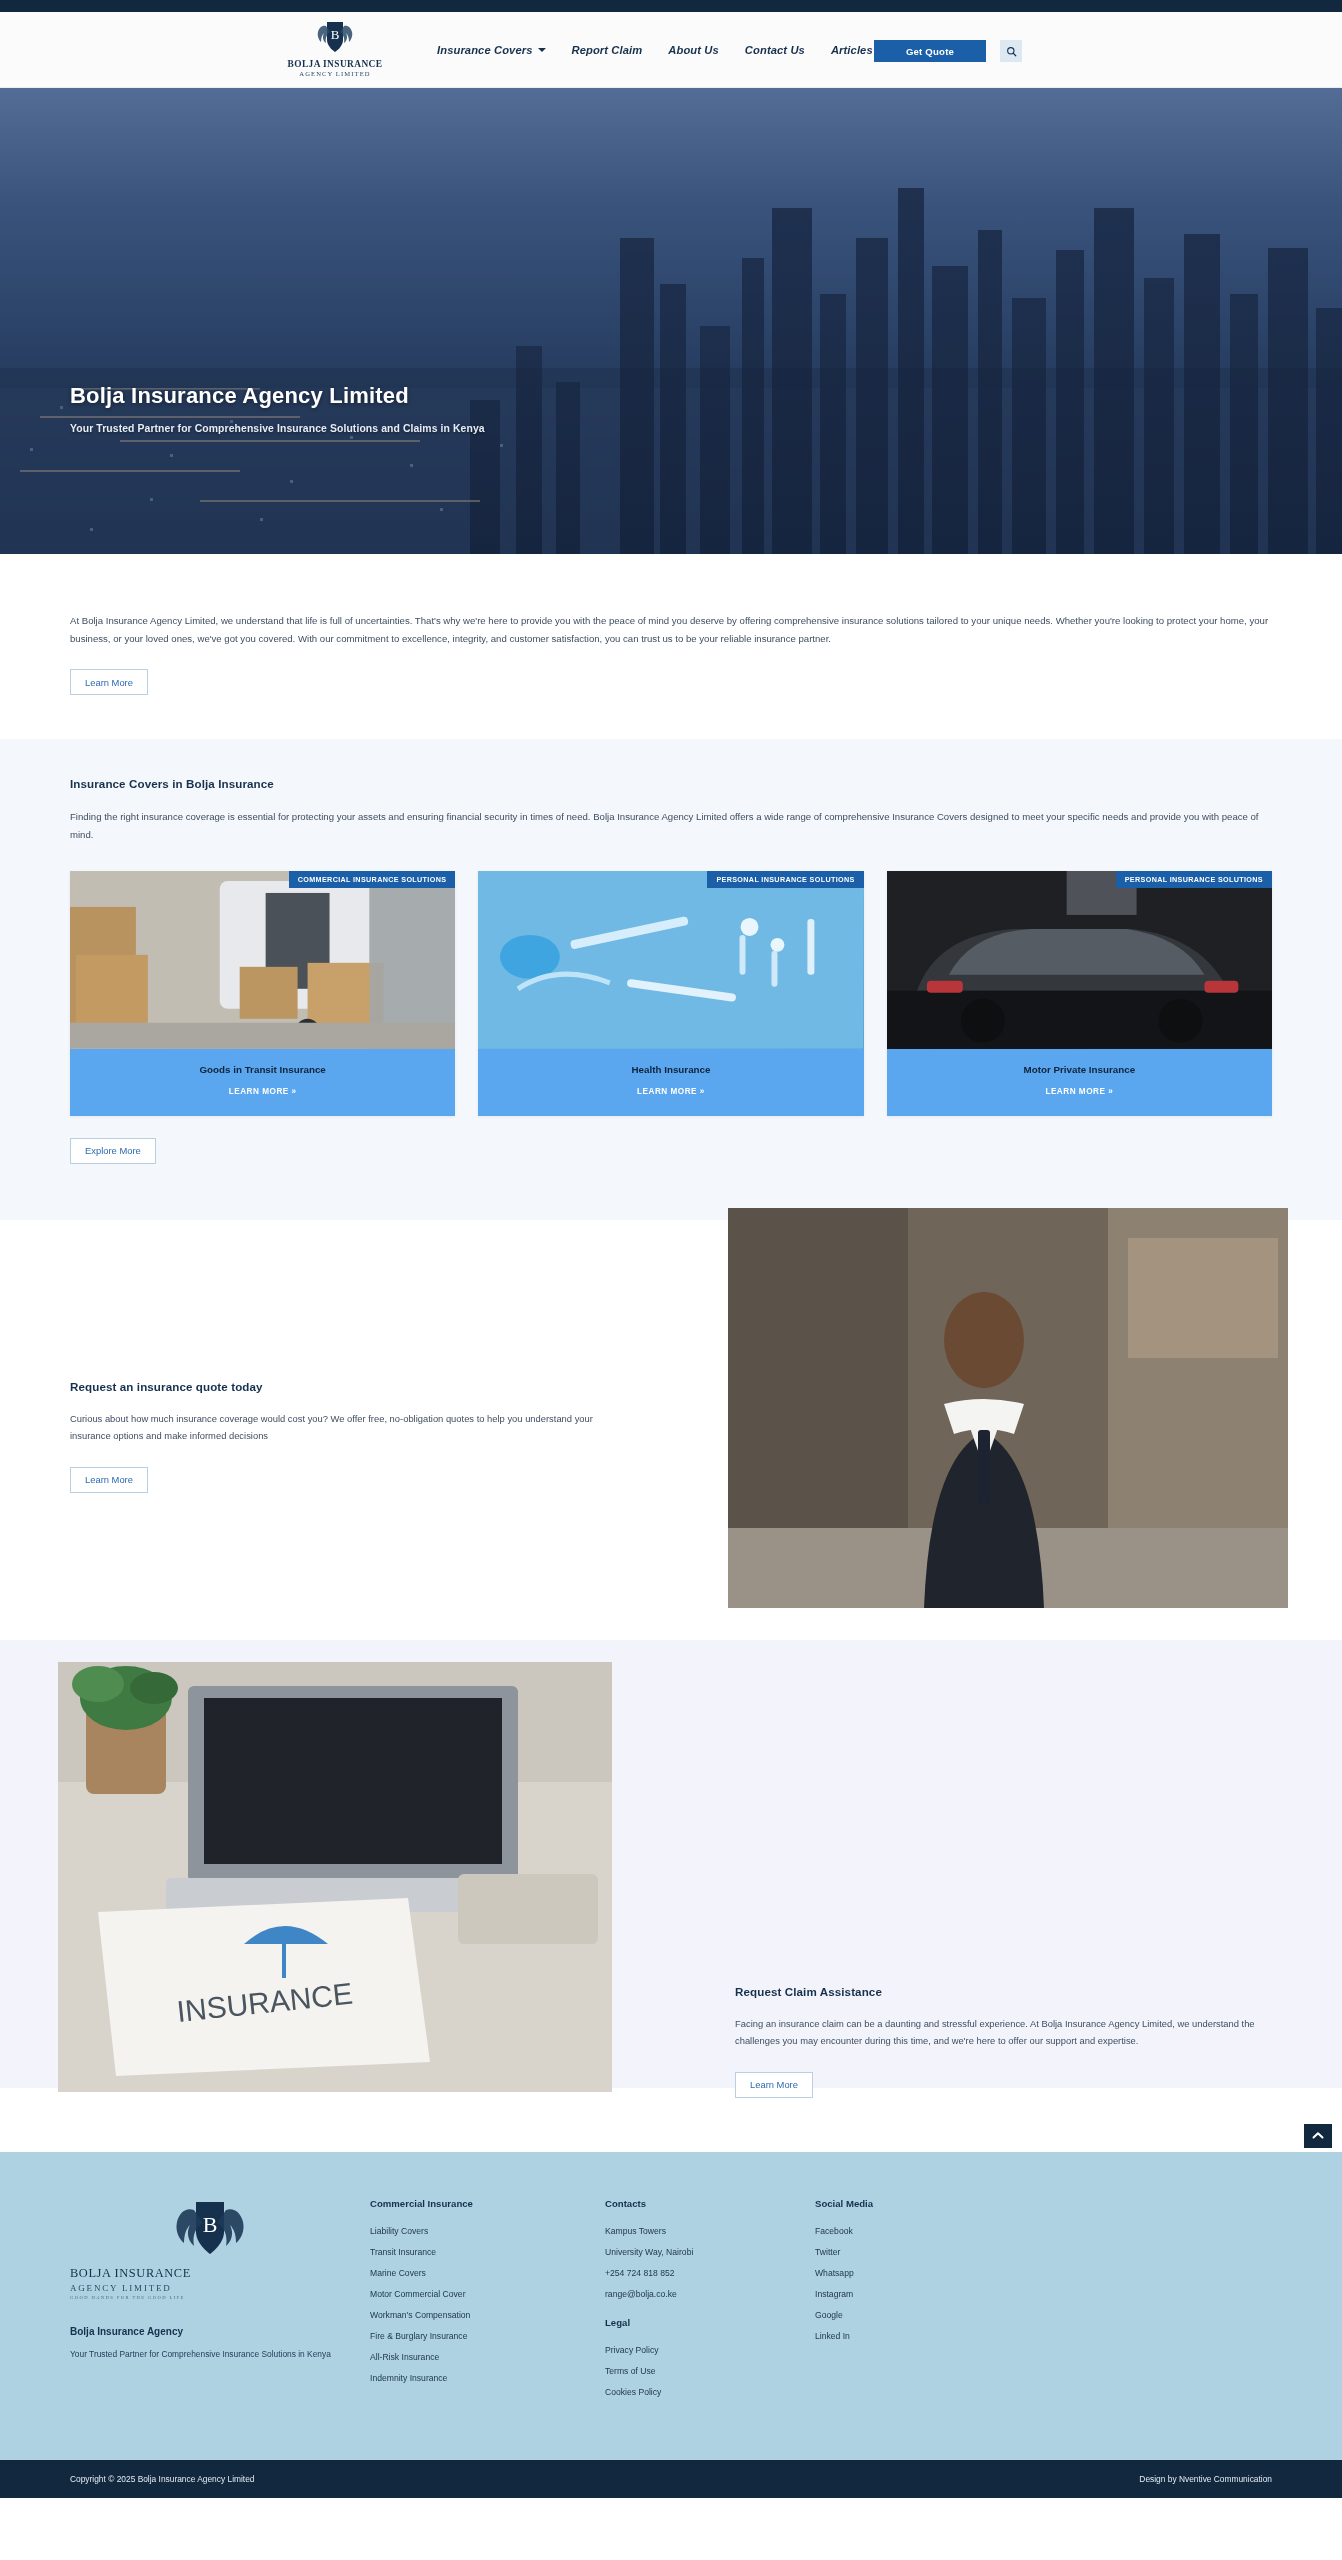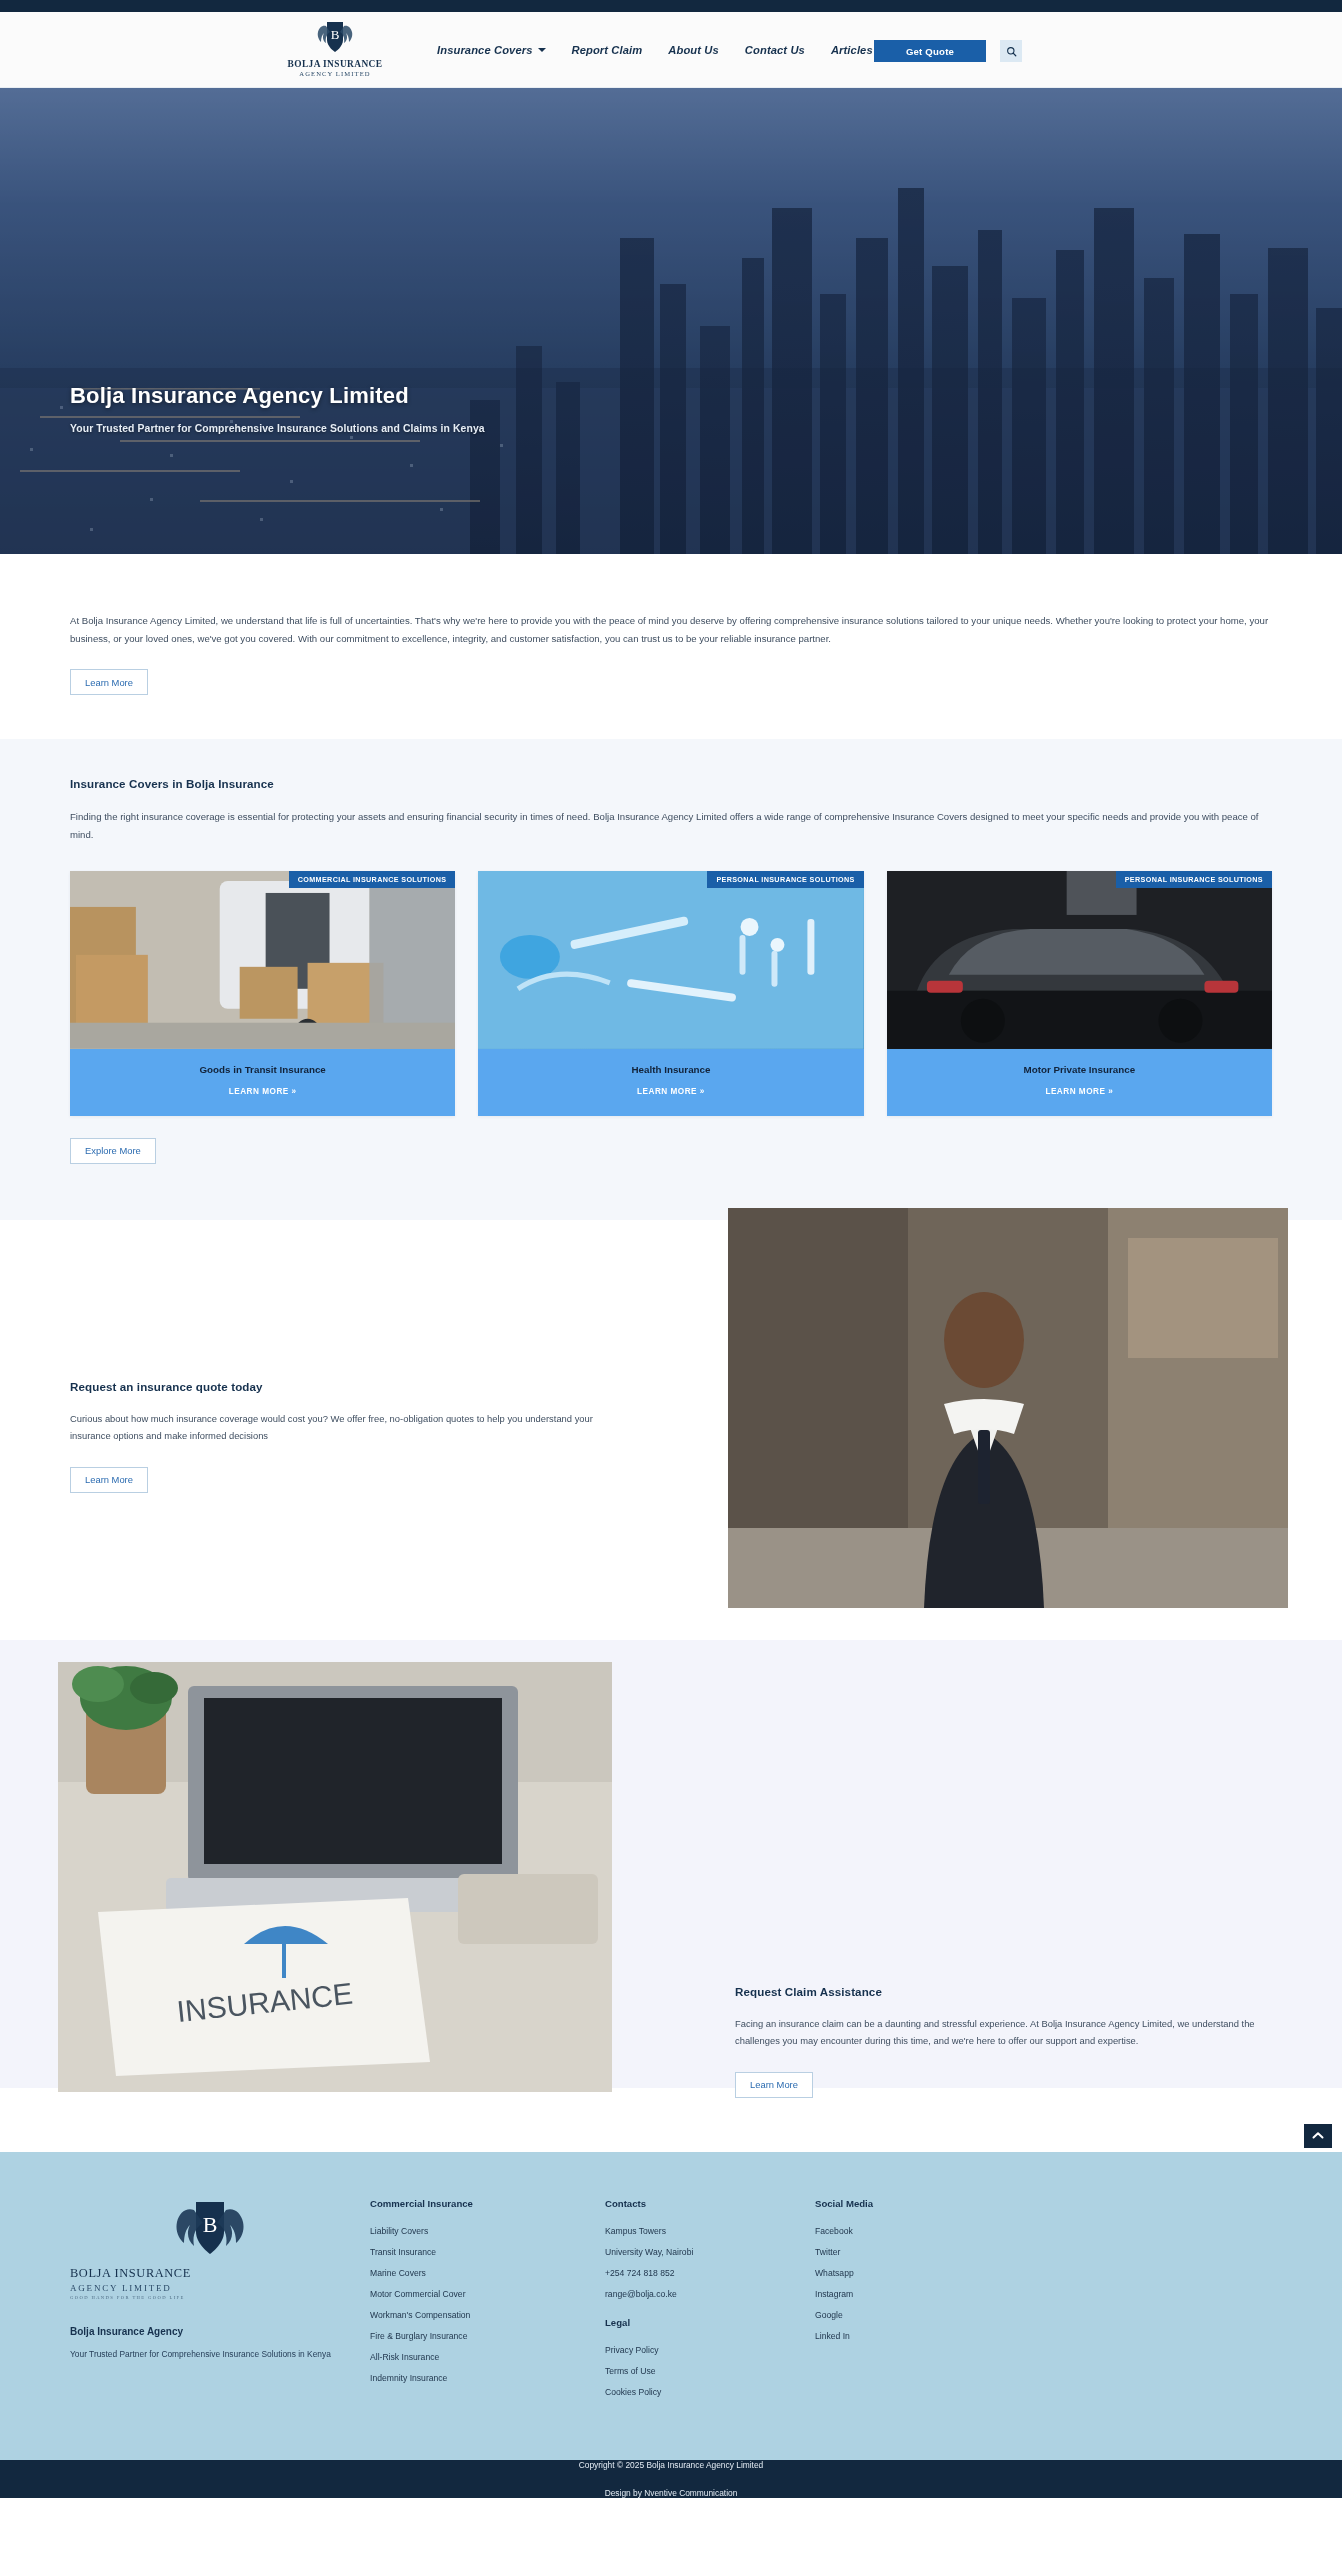--- a/index.html
+++ b/index.html
@@ -119,21 +119,21 @@
   .f-col.narrow { width:210px; }
   .f-head { font-size:9.6px; font-weight:700; color:#16314e; margin-bottom:17px; }
   .f-head.mt { margin-top:18px; }
   .f-link { display:block; font-size:8.6px; color:#22384f; text-decoration:none; margin-bottom:11px; }
   .totop {
     position:absolute; right:10px; top:-28px; width:28px; height:24px; background:#12283f;
     display:flex; align-items:center; justify-content:center; cursor:pointer;
   }
   .bottombar {
     background:#12283f; height:38px; display:flex; align-items:center;
-    justify-content:space-between; padding:0 70px; color:#e4ecf4; font-size:8.4px;flex-direction:column;
+    justify-content:space-between; padding:0 70px; color:#e4ecf4; font-size:8.4px;
   }
 </style>
 </head>
 <body>
 
 <div class="page">
 
   <div class="topstrip"></div>
 
   <div class="header">

